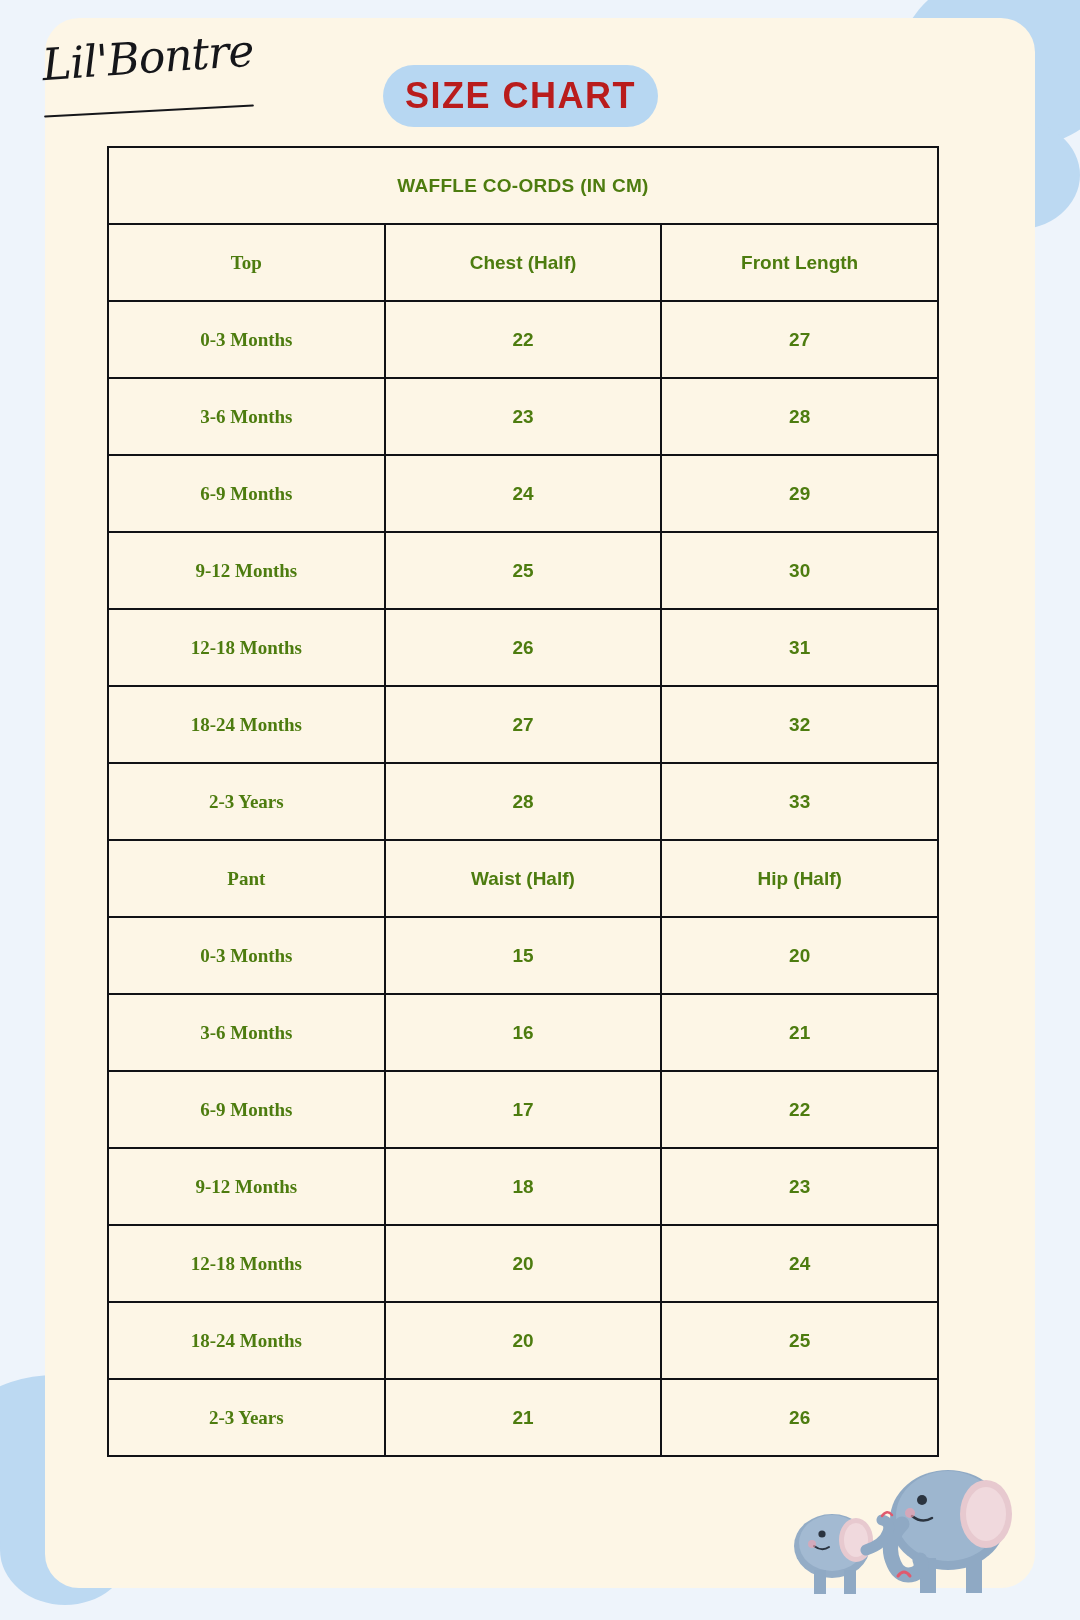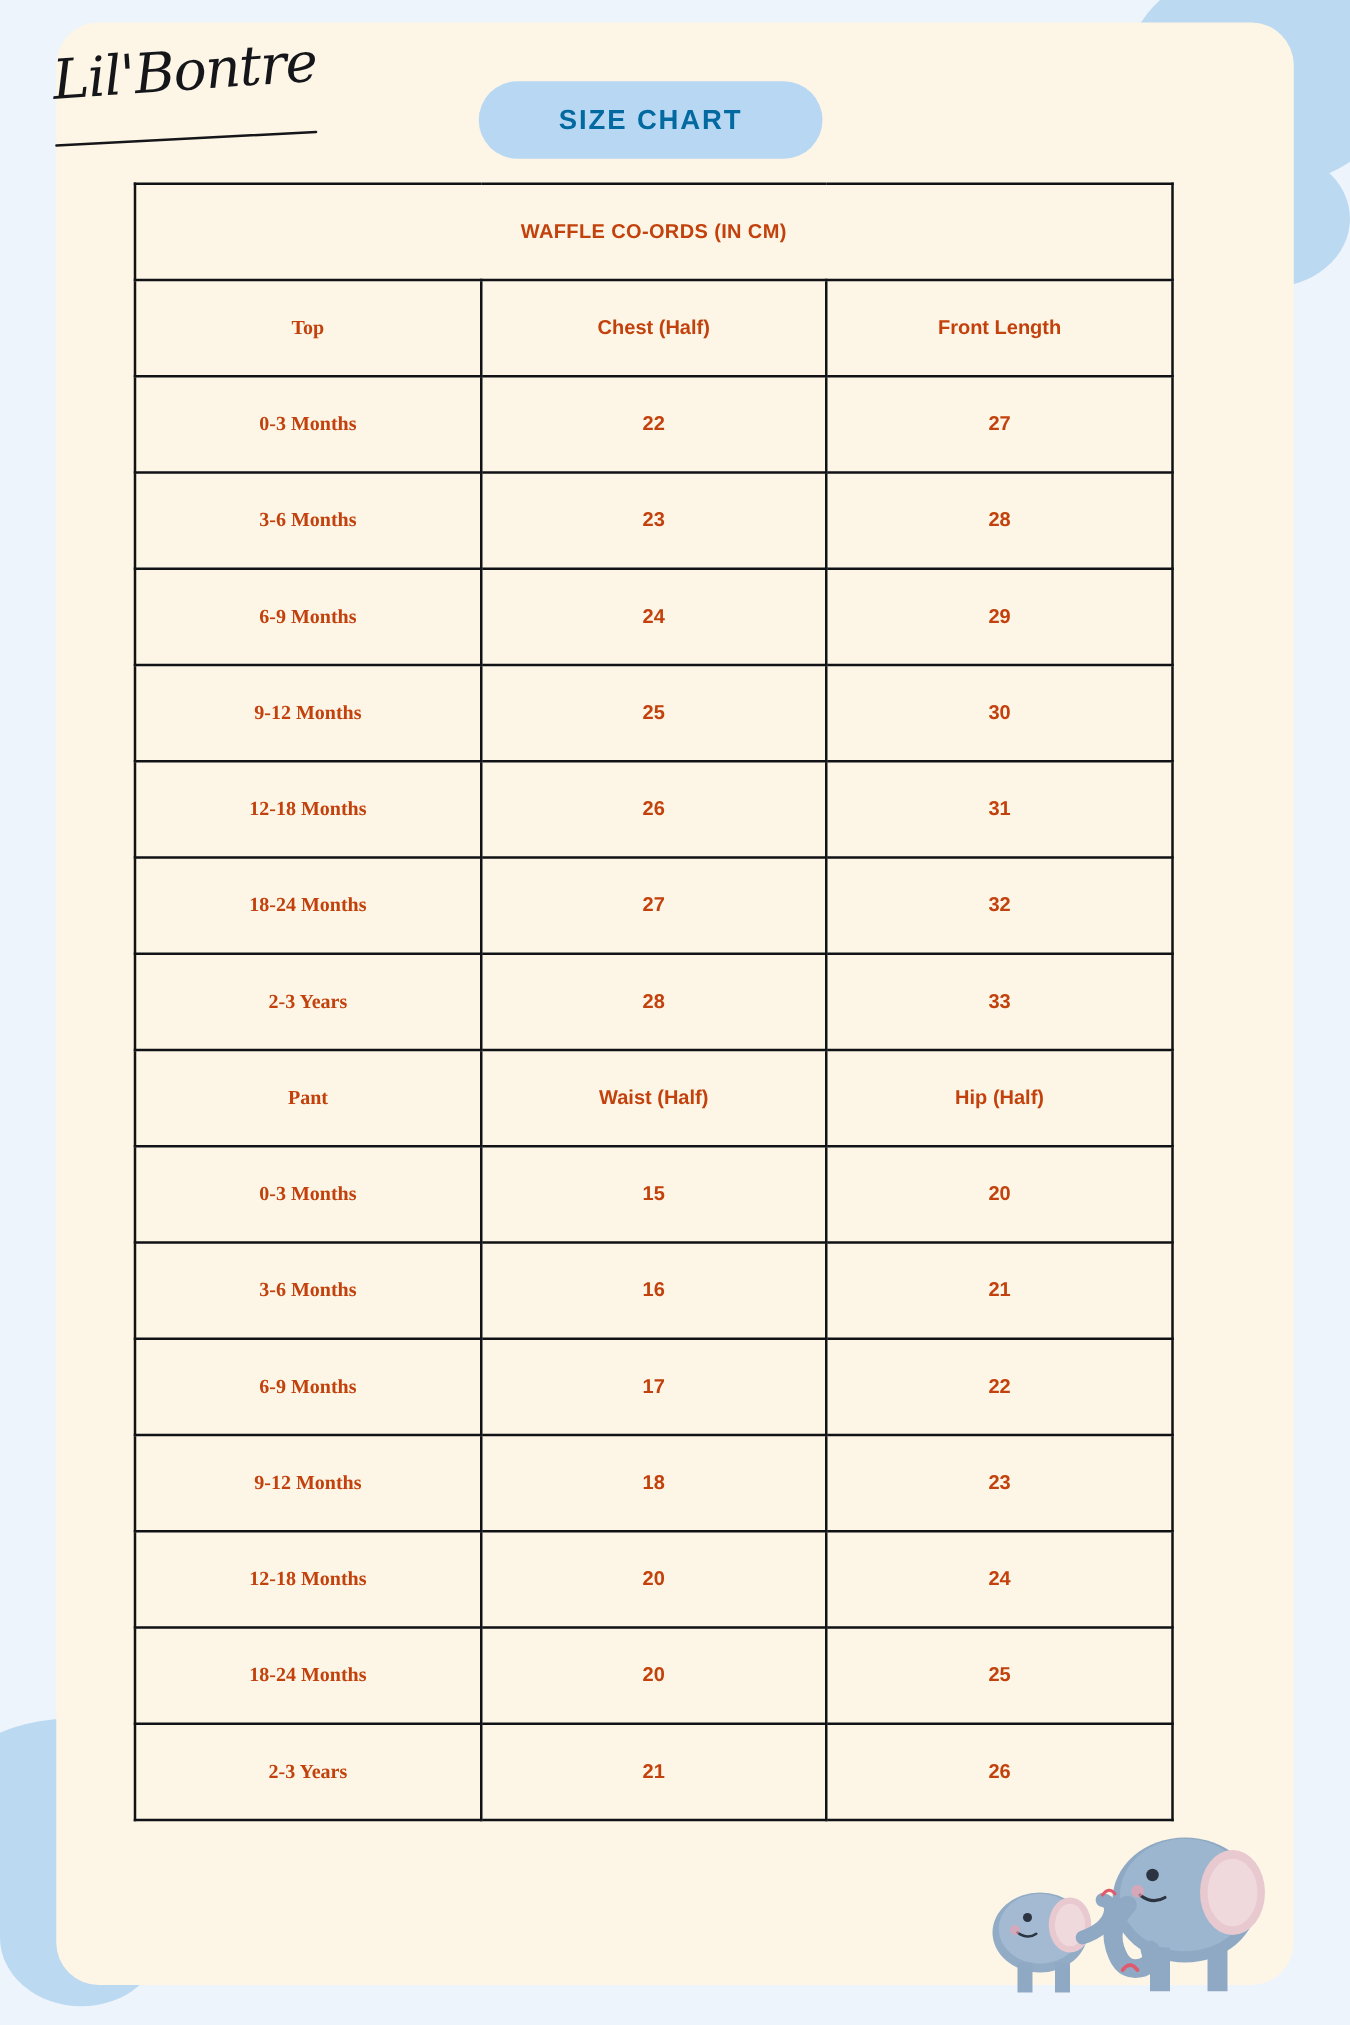--- a/index.html
+++ b/index.html
@@ -80,23 +80,23 @@
     width: 275px;
     height: 62px;
     background: #b7d7f2;
     border-radius: 34px;
     display: flex;
     align-items: center;
     justify-content: center;
     z-index: 4;
   }
   .size-chart-pill span {
-    color: #0369a1;
+    color: #b91c1c;
     font-weight: bold;
-    font-size: 22px;
+    font-size: 36px;
     letter-spacing: 1.5px;
   }
 
   
   .table-wrap {
     position: absolute;
     left: 107px;
     top: 146px;
     width: 832px;
     z-index: 3;
@@ -104,24 +104,24 @@
   table.size-table {
     border-collapse: collapse;
     width: 100%;
     background: #fdf6e6;
     table-layout: fixed;
   }
   table.size-table td {
     border: 2px solid #111216;
     text-align: center;
     vertical-align: middle;
-    color: #c2410c;
+    color: #4d7c0f;
     font-weight: bold;
     height: 73px;
-    font-size: 16px;
+    font-size: 19px;
   }
   td.col-size   { width: 272px; font-family: Liberation Serif, serif; }
   td.col-mid    { width: 296px; }
   td.col-last   { width: 264px; }
 
   .title-cell {
     font-size: 25px;
     letter-spacing: 0.3px;
     height: 90px;
   }

